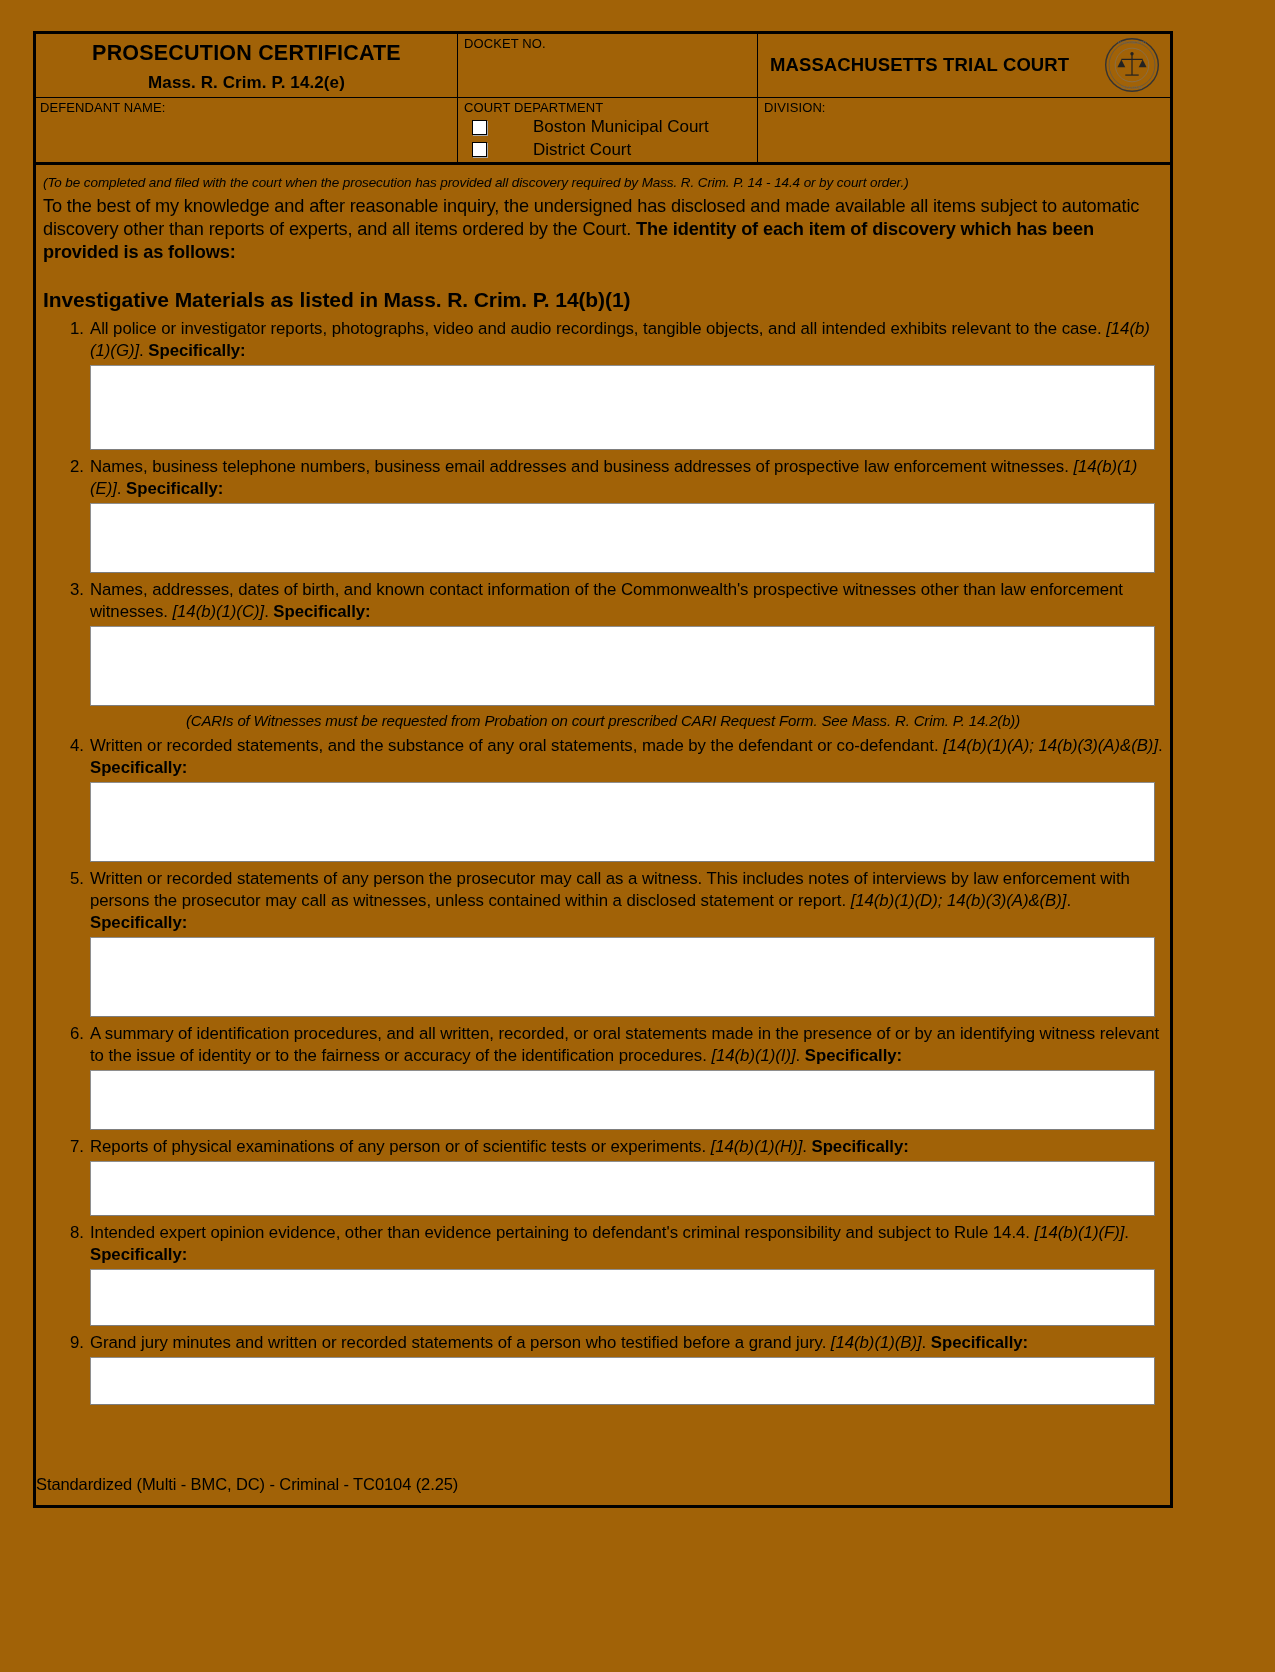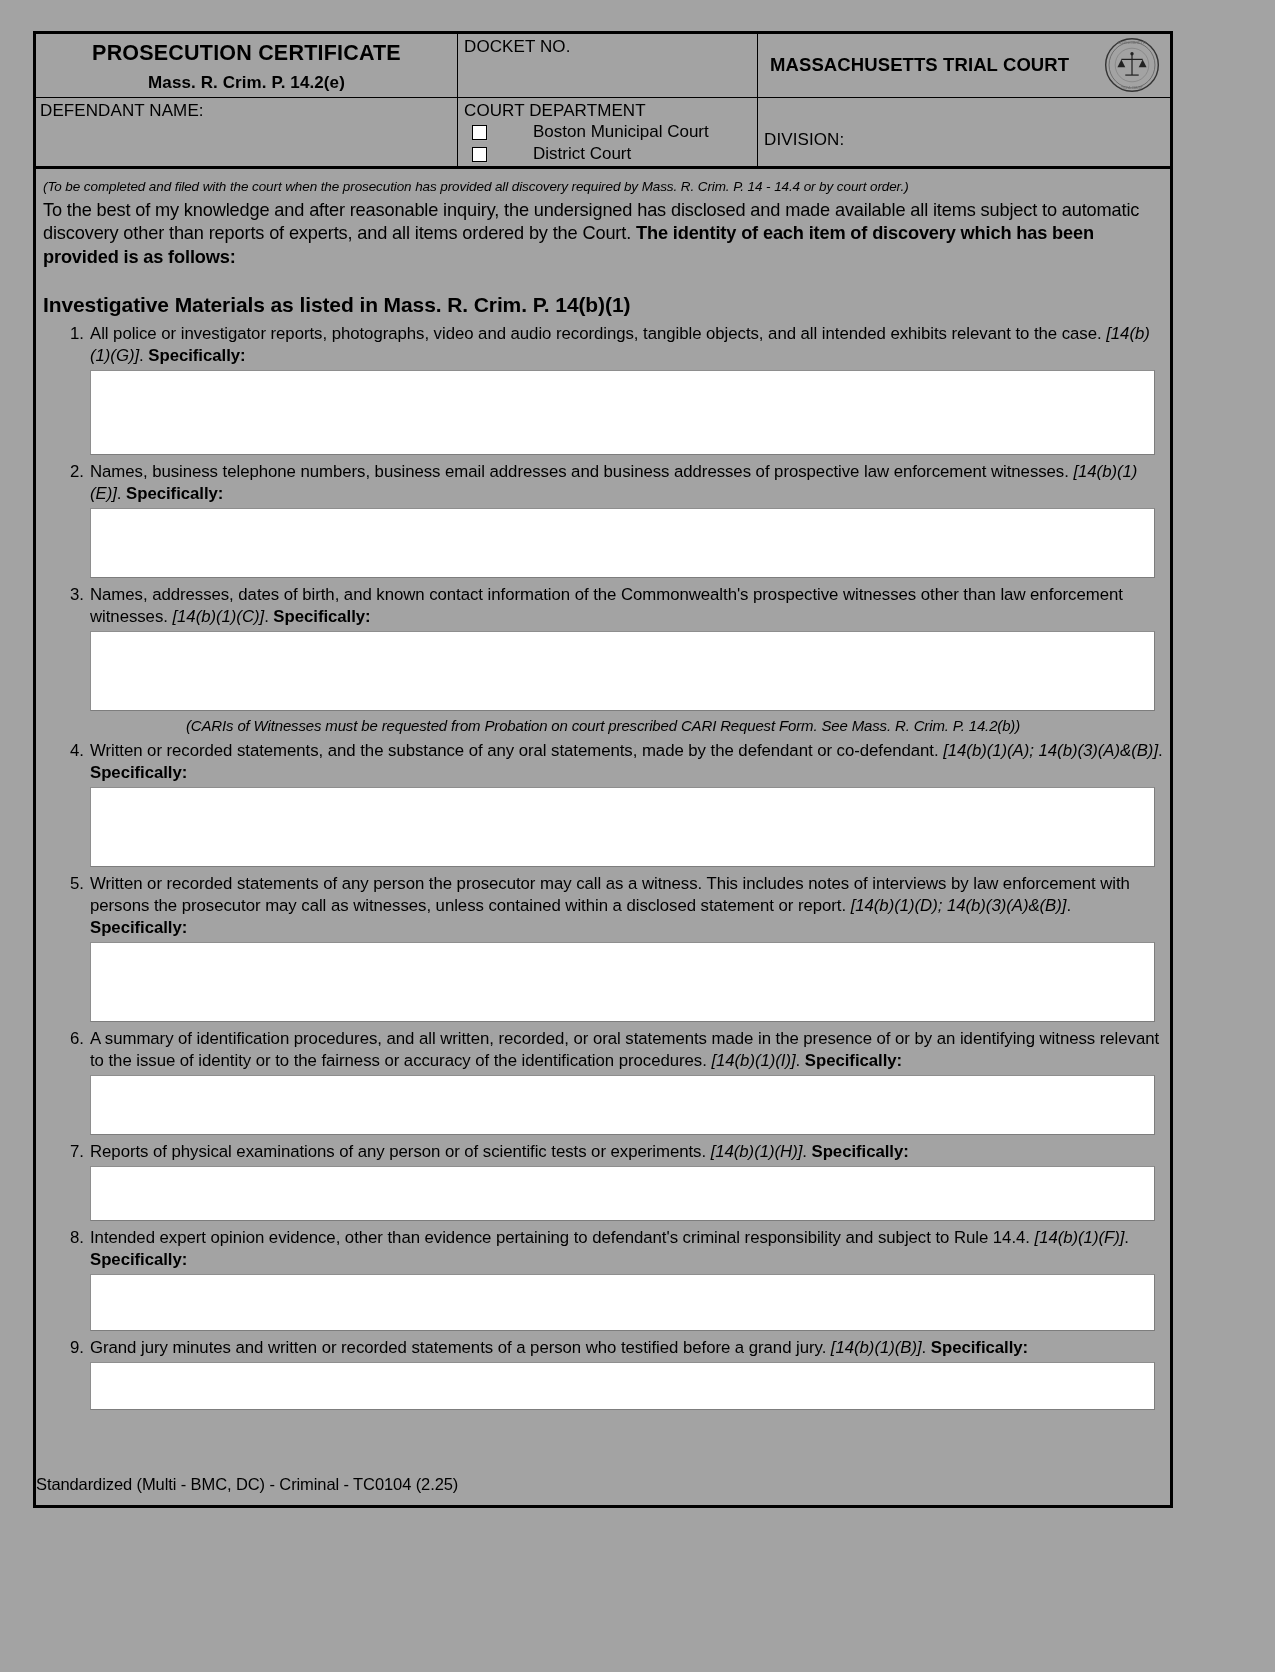--- a/index.html
+++ b/index.html
@@ -9,21 +9,21 @@
   }
   body {
     font-family: "Liberation Sans", sans-serif;
     color: #000000;
   }
   .page {
     position: relative;
     width: 1275px;
     height: 1672px;
     box-sizing: border-box;
-    background: #a3a3a3;
+    background: #a16207;
     overflow: hidden;
   }
 
   
   .form-frame {
     position: absolute;
     left: 33px;
     top: 31px;
     width: 1140px;
     height: 1477px;
@@ -64,21 +64,21 @@
   }
   .hdr-court-cell {
     flex: 1;
     box-sizing: border-box;
     position: relative;
     display: flex;
     align-items: center;
     padding-left: 12px;
   }
   .field-label {
-    font-size: 17px;
+    font-size: 13px;
     letter-spacing: 0.1px;
     line-height: 1.15;
   }
   .court-name {
     font-size: 18.5px;
     font-weight: bold;
     letter-spacing: 0.1px;
   }
   .seal {
     position: absolute;
@@ -105,21 +105,20 @@
   .hdr2-dept {
     width: 300px;
     box-sizing: border-box;
     border-right: 1.5px solid #000;
     padding: 3px 0 2px 6px;
   }
   .hdr2-div {
     flex: 1;
     box-sizing: border-box;
     padding: 3px 0 0 6px;
-    margin-top: 29px;
   }
   .cb-row {
     display: flex;
     align-items: center;
     margin-top: 2px;
     margin-left: 8px;
     gap: 37px;
   }
   .checkbox {
     width: 15px;

